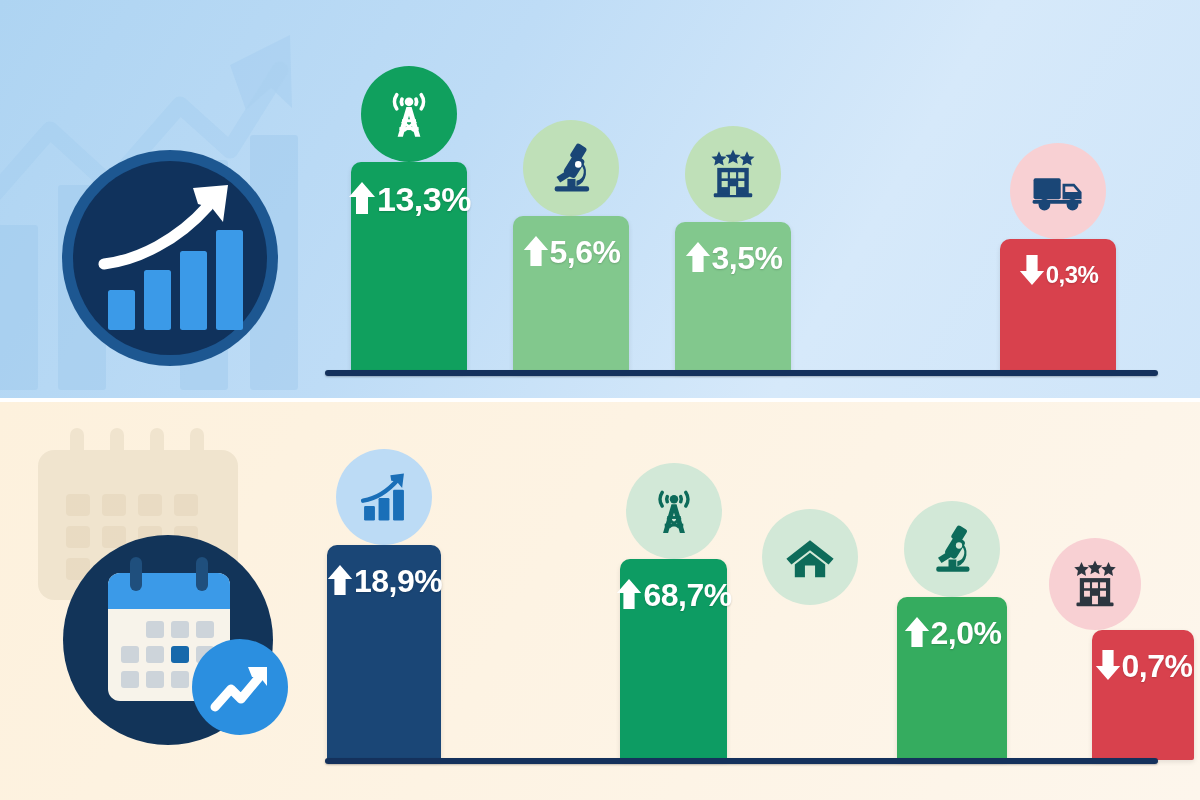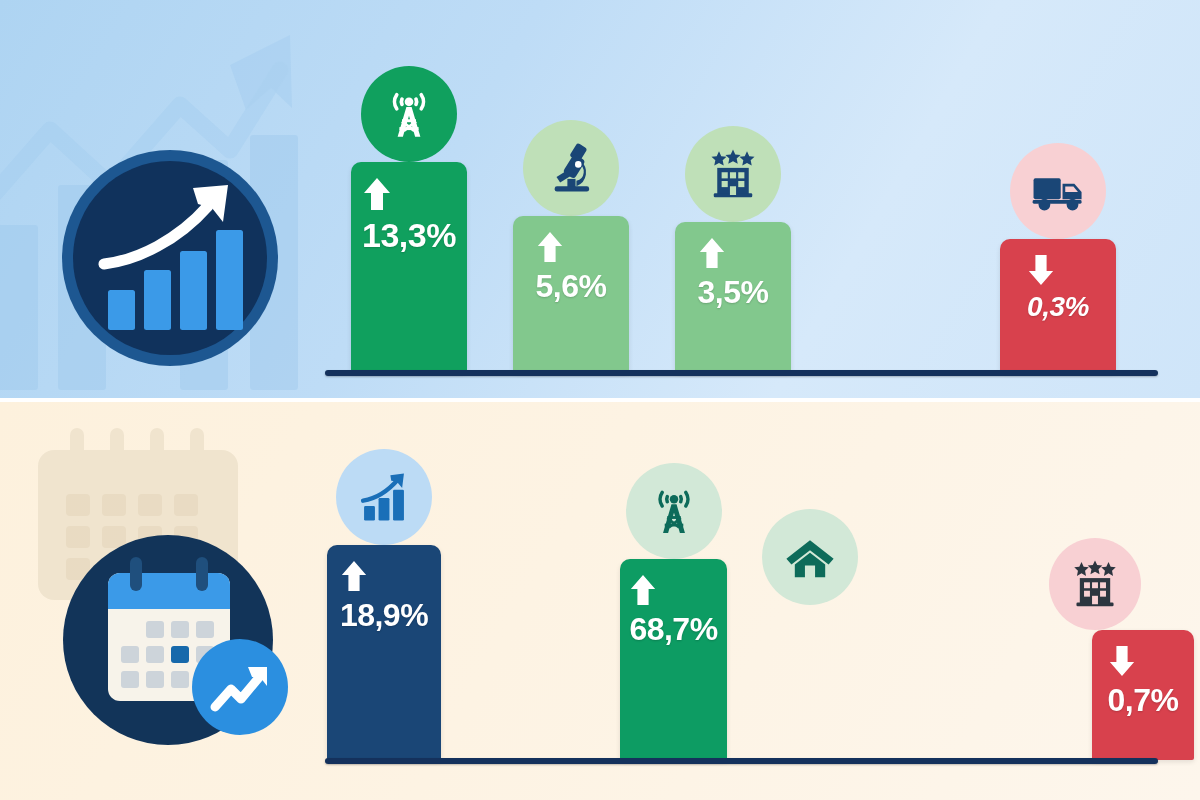--- a/index.html
+++ b/index.html
@@ -39,21 +39,21 @@
     box-shadow: 0 1px 2px rgba(0,0,0,.25);
   }
   .bar-col { position: absolute; bottom: 0; }
   .bar {
     position: absolute; left: 0; bottom: 0; width: 100%;
     border-radius: 10px 10px 2px 2px;
     box-shadow: 0 2px 5px rgba(0,0,0,.10);
     display: flex; flex-direction: column;
     align-items: center; justify-content: flex-start;
   }
-  .bar-inner { padding-top: 14px; display: flex; flex-direction: column; align-items: flex-start; }
+  .bar-inner { padding-top: 14px; display: flex; flex-direction: row; align-items: flex-end; }
   .dir-arrow { display: block; }
   .bar-value {
     color: #ffffff; font-weight: bold; letter-spacing: -0.5px;
     text-shadow: 0 1px 2px rgba(0,0,0,.18); line-height: 1;
     white-space: nowrap; margin-top: 6px;
   }
   .icon-bubble {
     position: absolute; left: 50%; transform: translateX(-50%);
     border-radius: 50%;
     display: flex; align-items: center; justify-content: center;
@@ -196,21 +196,21 @@
               <circle cx="48" cy="47" r="6.5"></circle>
             </g>
             <path d="M40 27 L49 27 L54 33 L40 33 Z" fill="#f8d0d3"></path>
           </svg>
         </div>
         <div class="bar" style="height:133px; background:#d8414d;">
           <div class="bar-inner">
             <svg class="dir-arrow" width="28" height="34" viewBox="0 0 30 36">
               <polygon points="15,34 28,19 21,19 21,2 9,2 9,19 2,19" fill="#ffffff"></polygon>
             </svg>
-            <span class="bar-value" style="font-size:28px;font-style:italic;">0,3%</span>
+            <span class="bar-value" style="font-size:24px;">0,3%</span>
           </div>
         </div>
       </div>
 
       <div class="baseline" style="left:0; bottom:-4px; width:833px;"></div>
     </div>
   </div>
 
   <div class="panel-divider"></div>
 
@@ -327,20 +327,43 @@
         <div class="icon-bubble" style="bottom:155px; width:96px; height:96px; background:#d2e8d7;">
           <svg width="54" height="54" viewBox="0 0 64 64">
             <g fill="#0d6b5a">
               <path d="M32 12 L60 34 L54 41 L32 24 L10 41 L4 34 Z"></path>
               <path d="M32 27 L50 41 L50 56 L38 56 L38 42 L26 42 L26 56 L14 56 L14 41 Z"></path>
             </g>
           </svg>
         </div>
       </div>
 
+      <div class="bar-col" style="left:572px; width:110px; height:325px;">
+        <div class="icon-bubble" style="bottom:163px; width:96px; height:96px; background:#d2e8d7;">
+          <svg width="56" height="56" viewBox="0 0 64 64">
+            <g fill="#0d6b5a">
+              <rect x="34" y="6" width="13" height="17" rx="3" transform="rotate(32 40 14)"></rect>
+              <rect x="28" y="18" width="15" height="24" rx="4" transform="rotate(32 35 30)"></rect>
+              <path d="M42 24 a16 16 0 0 1 -4 28 l0 -6 a10 10 0 0 0 2 -19 z"></path>
+              <path d="M16 42 l16 -10 4 6 -16 10 z"></path>
+              <rect x="28" y="44" width="9" height="9"></rect>
+              <rect x="14" y="52" width="38" height="6" rx="2.5"></rect>
+              <circle cx="40" cy="28" r="3.6" fill="#d2e8d7"></circle>
+            </g>
+          </svg>
+        </div>
+        <div class="bar" style="height:163px; background:#35ac5f;">
+          <div class="bar-inner">
+            <svg class="dir-arrow" width="28" height="34" viewBox="0 0 30 36">
+              <polygon points="15,2 28,17 21,17 21,34 9,34 9,17 2,17" fill="#ffffff"></polygon>
+            </svg>
+            <span class="bar-value" style="font-size:32px;">2,0%</span>
+          </div>
+        </div>
+      </div>
 
       <div class="bar-col" style="left:719px; width:102px; height:325px;">
         <div class="icon-bubble" style="bottom:130px; width:92px; height:92px; background:#f8d0d3;">
           <svg width="54" height="54" viewBox="0 0 64 64">
             <g fill="#2d3640">
               <polygon points="16,6 18.6,11.6 24.6,12.2 20.2,16.4 21.4,22.4 16,19.4 10.6,22.4 11.8,16.4 7.4,12.2 13.4,11.6"></polygon>
               <polygon points="32,4 34.6,9.6 40.6,10.2 36.2,14.4 37.4,20.4 32,17.4 26.6,20.4 27.8,14.4 23.4,10.2 29.4,9.6"></polygon>
               <polygon points="48,6 50.6,11.6 56.6,12.2 52.2,16.4 53.4,22.4 48,19.4 42.6,22.4 43.8,16.4 39.4,12.2 45.4,11.6"></polygon>
               <rect x="14" y="25" width="36" height="31"></rect>
               <rect x="10" y="54" width="44" height="4.5" rx="1.5"></rect>

